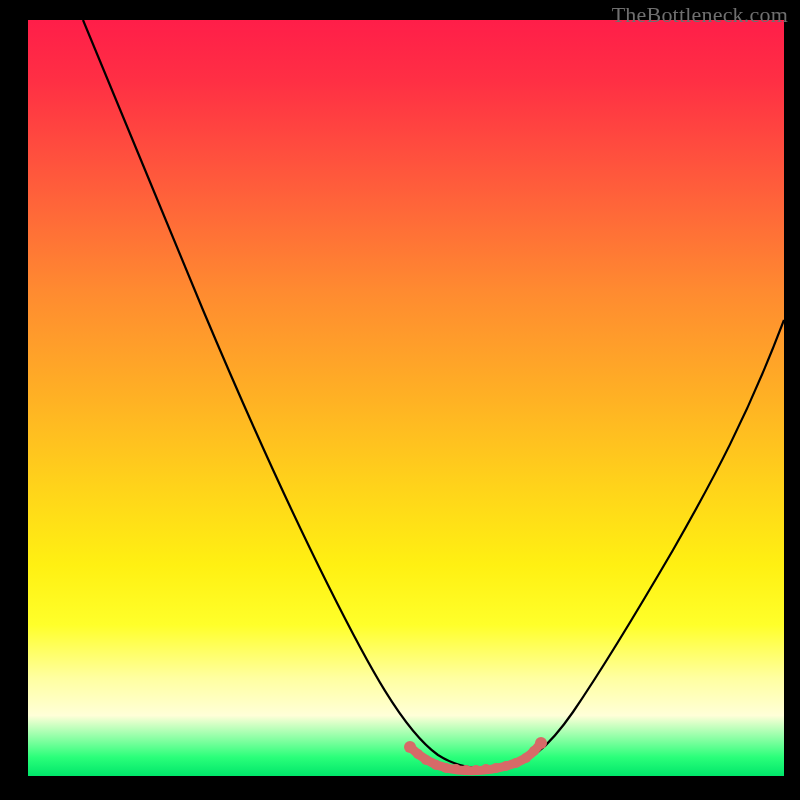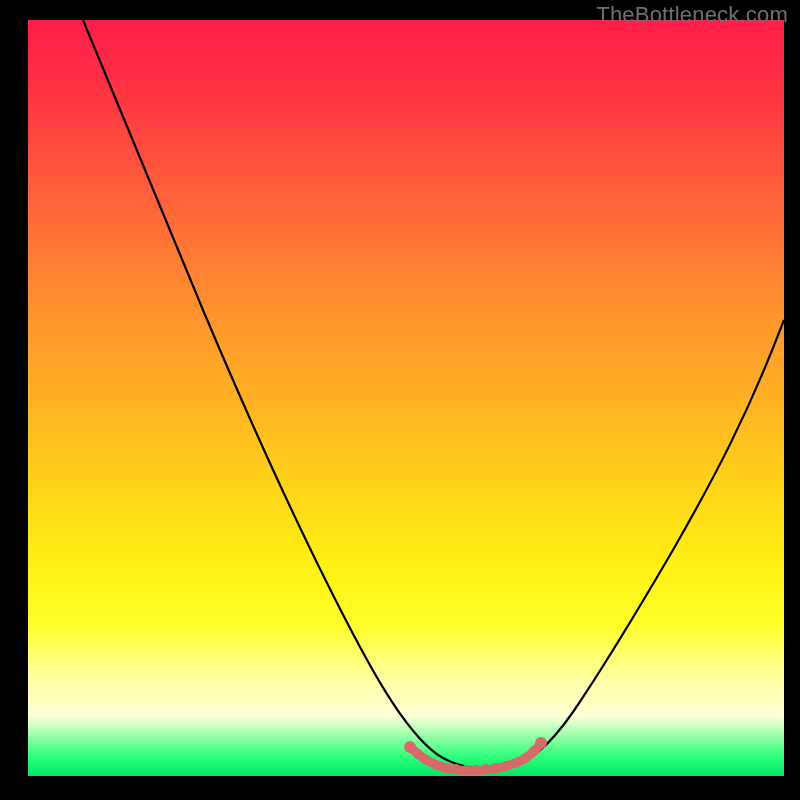--- a/index.html
+++ b/index.html
@@ -52,20 +52,21 @@
     position: absolute;
     inset: 0;
   }
   .watermark {
     position: absolute;
     top: 2px;
     right: 12px;
     color: #6f6f6f;
     font-size: 22px;
     letter-spacing: 0.2px;
+    font-family: Liberation Serif, serif;
   }
 </style>
 </head>
 <body>
 
 <div class="frame">
 
   <div class="plot">
     <div class="gradient"></div>
 

